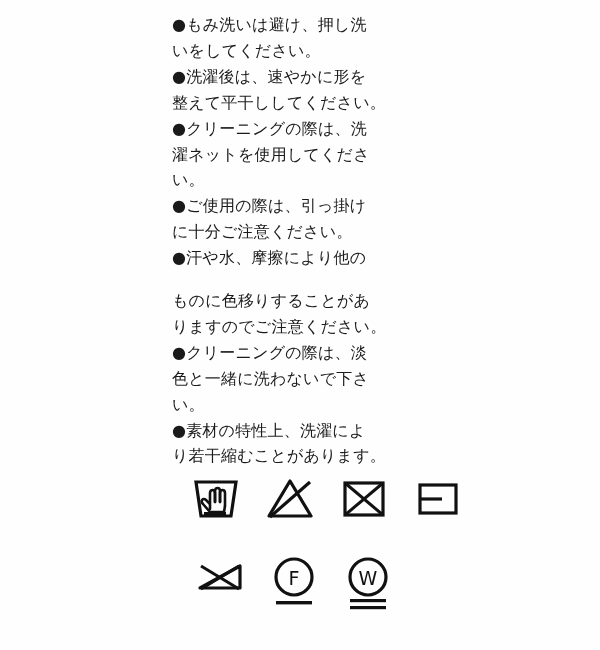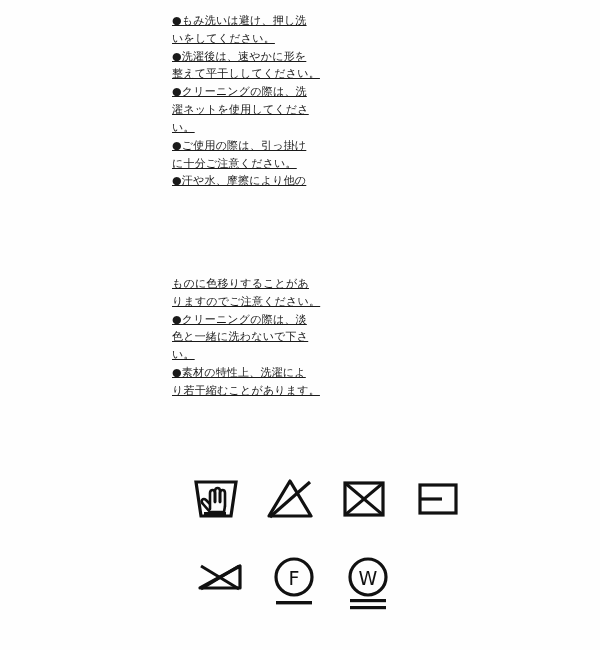--- a/index.html
+++ b/index.html
@@ -18,34 +18,33 @@
   .page {
     position: relative;
     width: 600px;
     height: 650px;
     background: #fefefe;
   }
   .care-text-block {
     position: absolute;
     left: 172px;
     width: 268px;
-    font-size: 11px;
+    font-size: 16px;
     line-height: 1.62;
     letter-spacing: 0.2px;
     color: #1a1a1a;
     font-family: "DejaVu Sans", sans-serif;
     white-space: pre-wrap;
     word-break: break-all;
-    text-decoration: underline;
   }
   #block-one {
     top: 12px;
   }
   #block-two {
-    top: 275px;
+    top: 288px;
   }
   .symbols-area {
     position: absolute;
     left: 180px;
     top: 476px;
     width: 280px;
   }
   .symbol-row {
     display: flex;
     flex-direction: row;

